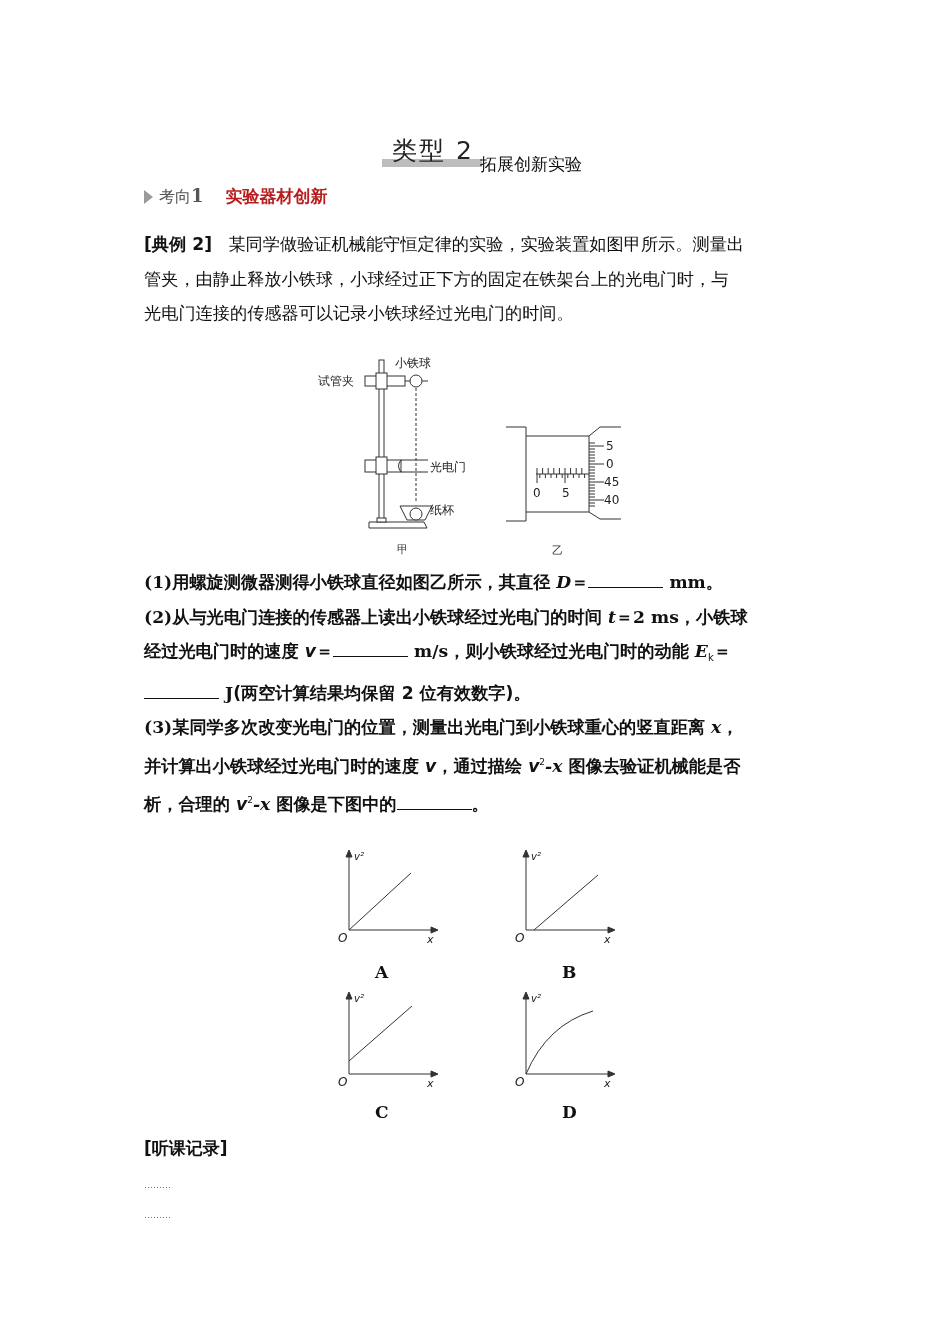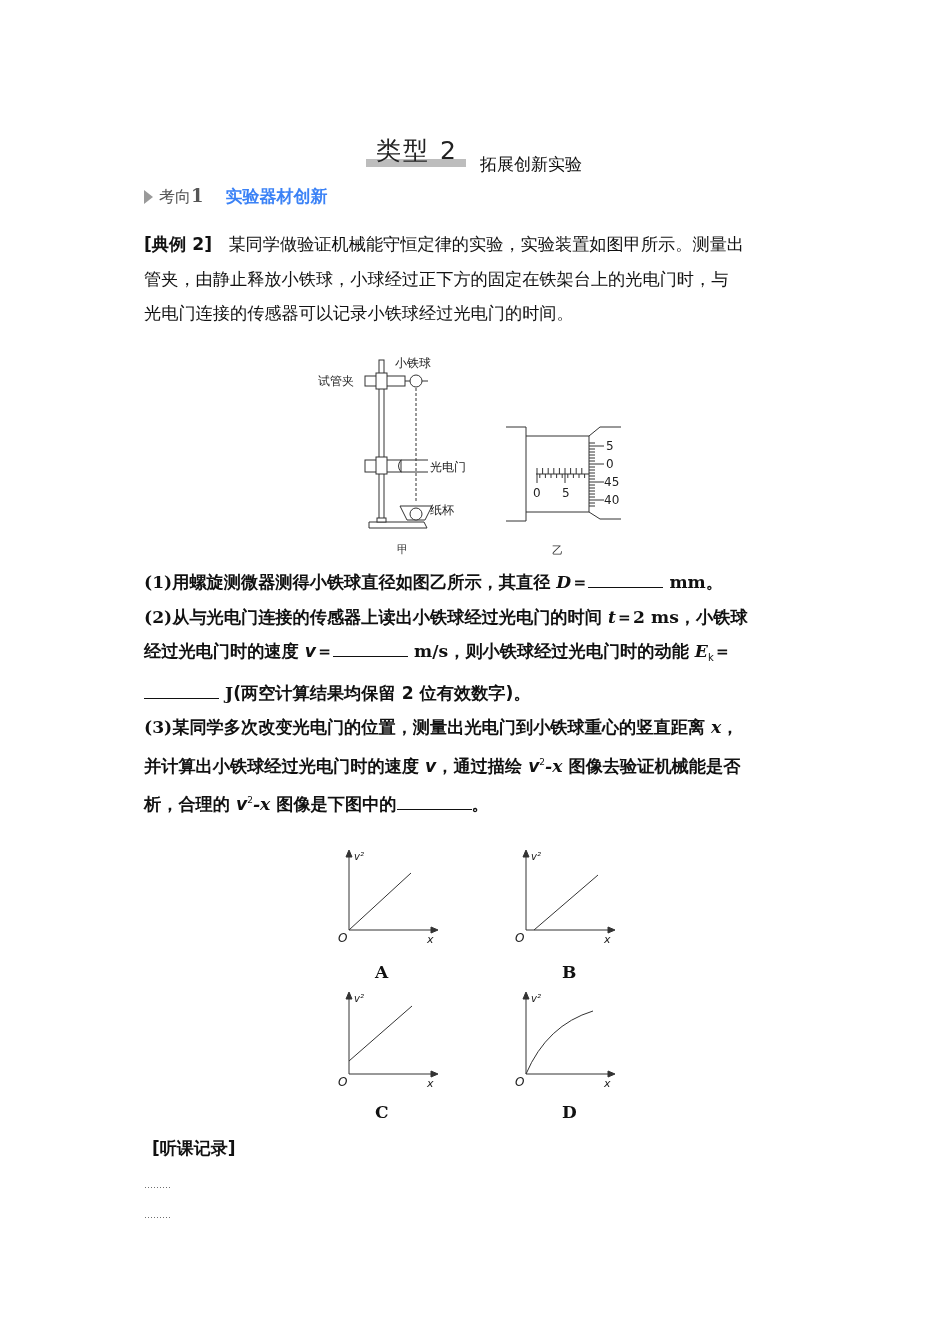--- a/index.html
+++ b/index.html
@@ -2,29 +2,29 @@
 <html><head>
   <meta charset="utf-8">
   <style>
     html, body { margin: 0; padding: 0; background: #ffffff; }
     body {
       width: 950px; height: 1344px; position: relative; overflow: hidden;
       font-family: "DejaVu Serif", "Liberation Serif", serif;
       color: #111;
     }
     .abs { position: absolute; }
-    .title-banner { left: 366px; top: 134px; width: 100px; height: 34px; text-align: center; }
+    .title-banner { left: 382px; top: 134px; width: 100px; height: 34px; text-align: center; }
     .title-banner .bar { position: absolute; left: 0; top: 25px; width: 100px; height: 8px; background: #bdbdbd; }
     .title-banner .text { position: absolute; left: 10px; top: 0; font-family: "DejaVu Sans", sans-serif; font-size: 25px; letter-spacing: 2px; color: #222; white-space: nowrap; }
     .subtitle { left: 480px; top: 153px; font-family: "DejaVu Sans", sans-serif; font-size: 17px; color: #111; white-space: nowrap; }
     .section-head { left: 144px; top: 185px; display: flex; align-items: center; white-space: nowrap; }
     .section-head .tri { width: 0; height: 0; border-top: 7px solid transparent; border-bottom: 7px solid transparent; border-left: 9px solid #9a9a9a; margin-right: 6px; }
     .section-head .tag { font-family: "DejaVu Sans", sans-serif; font-size: 16px; color: #555; margin-right: 22px; }
     .section-head .tag b { font-family: "DejaVu Serif", serif; font-size: 18px; color: #555; }
-    .section-head .name { font-family: "DejaVu Sans", sans-serif; font-weight: bold; font-size: 17px; color: #3b82f6; }
+    .section-head .name { font-family: "DejaVu Sans", sans-serif; font-weight: bold; font-size: 17px; color: #b91c1c; }
     .para { left: 144px; width: 670px; font-size: 17.2px; line-height: 34.5px; white-space: nowrap; font-family: "DejaVu Sans", sans-serif; }
     .para .b { font-weight: bold; }
     .para .it { font-style: italic; font-family: "DejaVu Serif", serif; }
     .para .bi { font-weight: bold; font-style: italic; font-family: "DejaVu Sans", sans-serif; }
     .para .num { font-family: "DejaVu Serif", serif; font-weight: bold; }
     .blank { display: inline-block; width: 75px; border-bottom: 1.5px solid #111; height: 18px; vertical-align: baseline; }
     .graph-label { font-family: "DejaVu Serif", serif; font-weight: bold; font-size: 17px; color: #111; }
     .dots { left: 144px; font-size: 9px; letter-spacing: 0px; color: #666; font-family: "DejaVu Sans", sans-serif; }
     svg text { font-family: "DejaVu Sans", sans-serif; }
   </style>
@@ -233,15 +233,15 @@
     <line x1="14" y1="84" x2="101" y2="84"></line>
       <path d="M96 81 L103 84 L96 87 Z"></path>
     <path d="M14 84 Q 35 35 81 21" fill="none"></path>
   </g>
   <text x="19" y="12" font-size="10" font-style="italic" font-family="DejaVu Serif, serif" fill="#222">v²</text>
   <text x="3" y="96" font-size="12" font-style="italic" font-family="DejaVu Serif, serif" fill="#222">O</text>
   <text x="92" y="97" font-size="11" font-style="italic" font-family="DejaVu Serif, serif" fill="#222">x</text>
 </svg>
 <div class="abs graph-label" style="left:562px; top:1102px;">D</div>
 
-<div class="abs" style="left:144px; top:1137px; font-family:'DejaVu Sans',sans-serif; font-weight:bold; font-size:17px;margin-left:8px;">[听课记录]</div>
+<div class="abs" style="left:144px; top:1137px; font-family:'DejaVu Sans',sans-serif; font-weight:bold; font-size:17px;">[听课记录]</div>
 <div class="abs dots" style="top:1180px;">………</div>
 <div class="abs dots" style="top:1210px;">………</div>
 
 </body></html>

